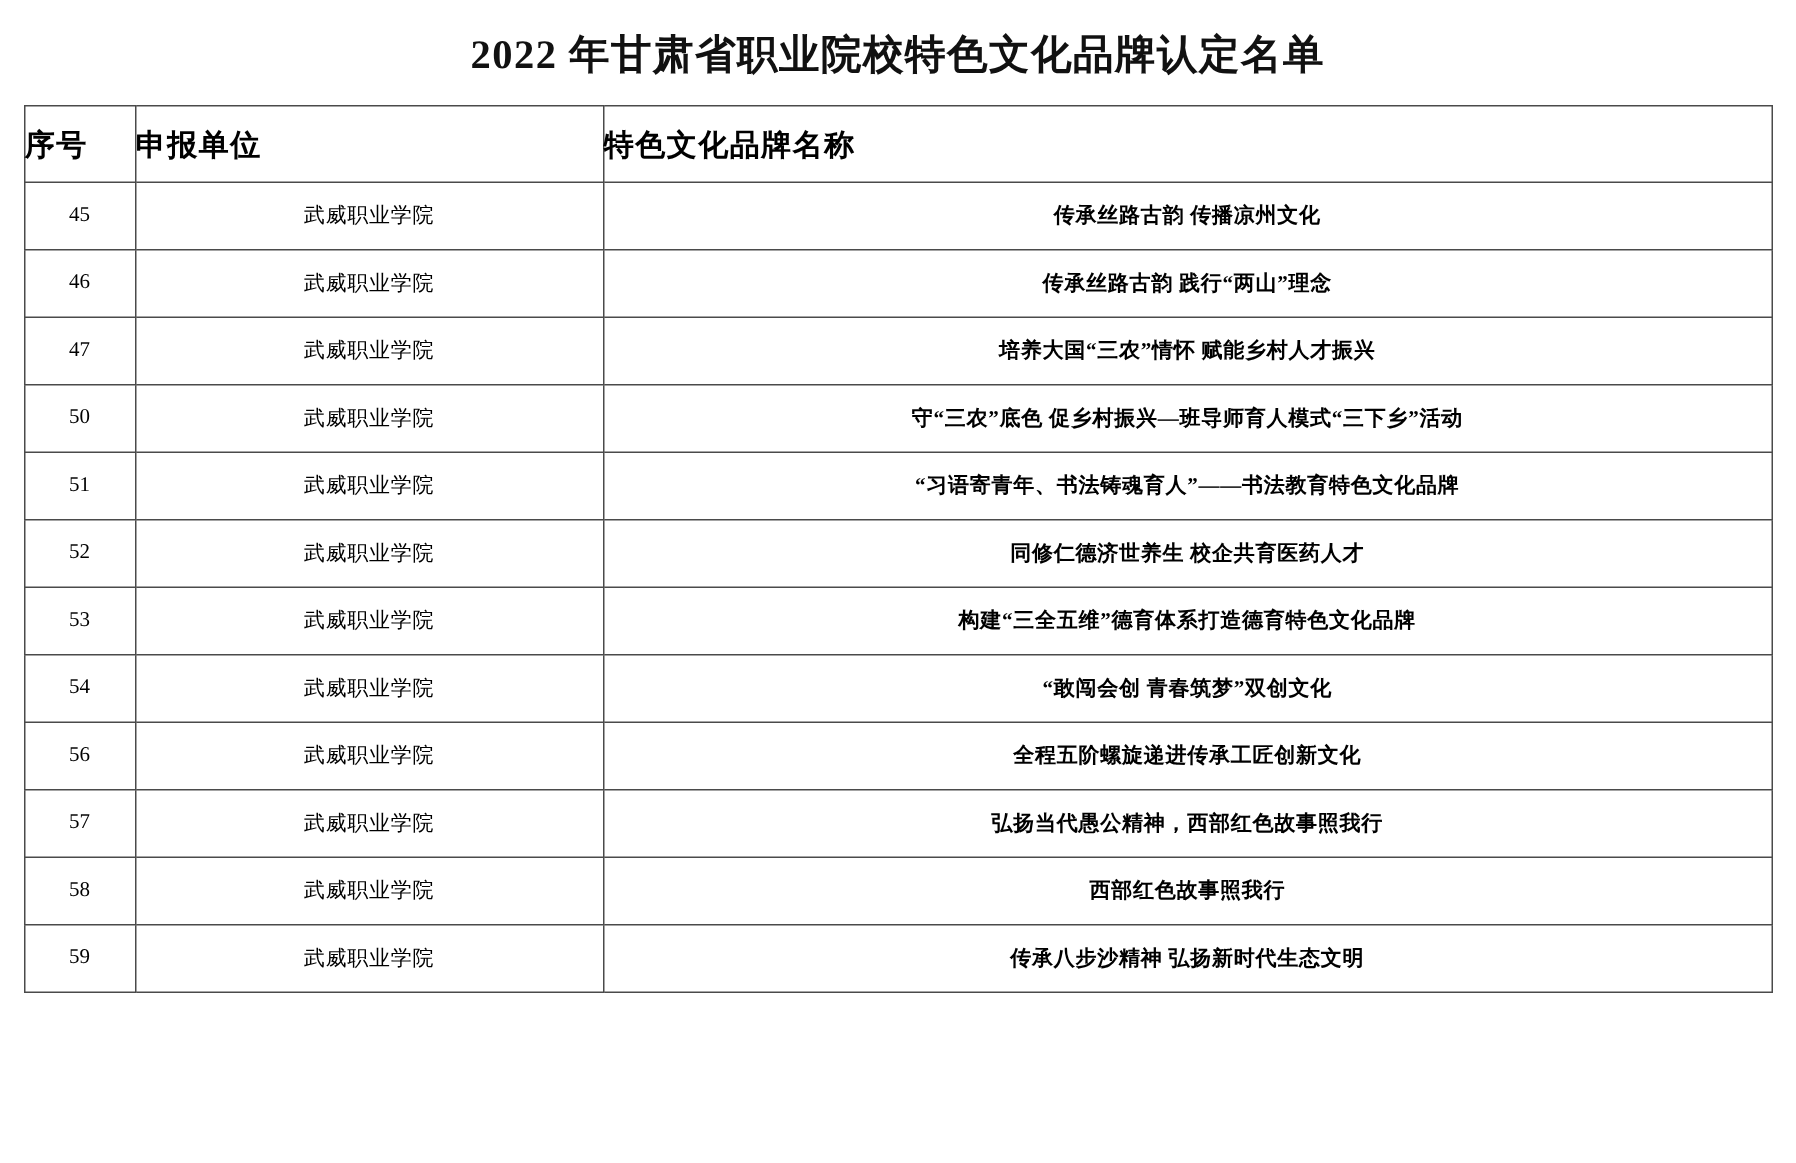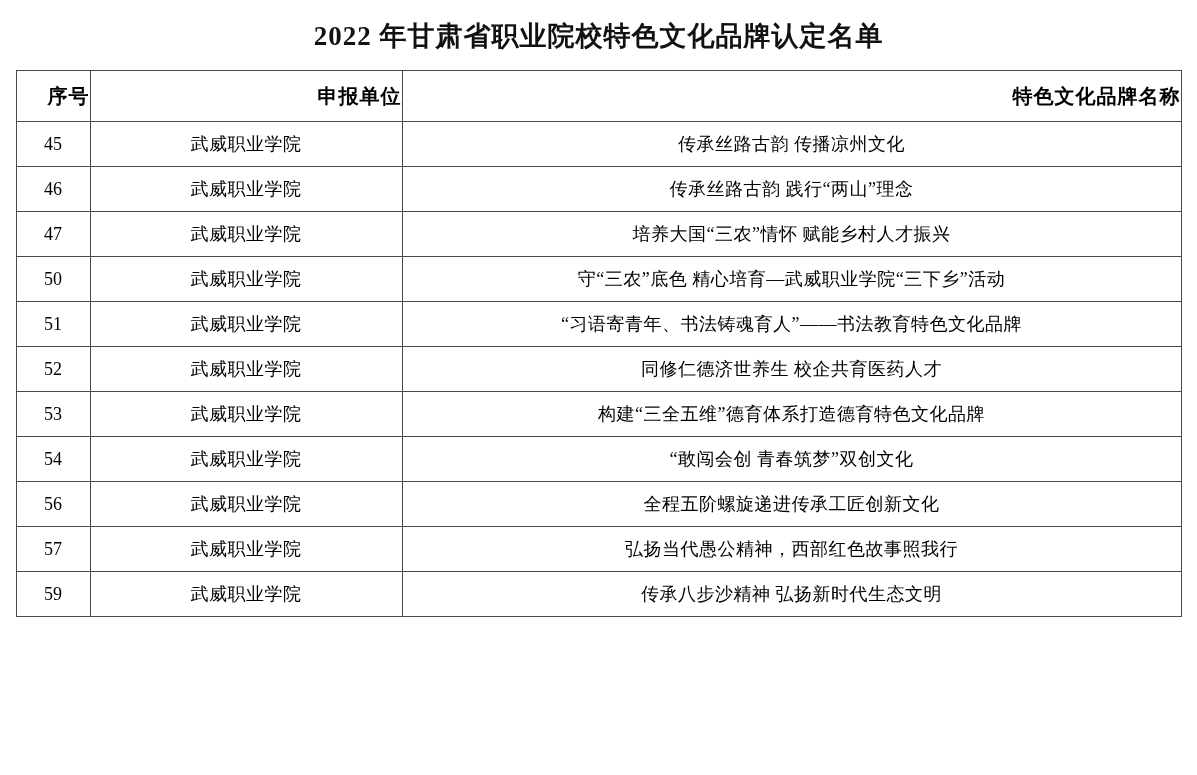--- a/index.html
+++ b/index.html
@@ -34,50 +34,51 @@
     border-collapse: collapse;
     width: 1166px;
     margin: 0 auto;
     table-layout: fixed;
   }
   table.main-table th,
   table.main-table td {
     border: 1px solid #4a4a4a;
     padding: 0;
     height: 44px;
-    font-size: 18px;
+    font-size: 14px;
     font-family: "Liberation Serif", "DejaVu Serif", serif;
     vertical-align: middle;
     color: #000000;
     text-align: center;
   }
   table.main-table thead th {
     font-weight: bold;
     font-size: 20px;
-    text-align: right;
+    text-align: left;
     height: 50px;
     letter-spacing: 1px;
   }
   .col-idx { width: 74px; }
   .col-unit { width: 312px; }
   .col-brand { width: auto; }
 
   td.cell-idx {
     text-align: center;
     font-size: 18px;
   }
   td.cell-unit {
     text-align: left;
     padding-left: 20px;
     letter-spacing: 0.5px;
   }
   td.cell-brand {
     text-align: left;
     padding-left: 14px;
     letter-spacing: 0.5px;
+    font-weight: bold;
   }
 </style>
 </head>
 <body>
 
 <div class="page">
 
   <div class="doc-title">2022 年甘肃省职业院校特色文化品牌认定名单</div>
 
   <table class="main-table">
@@ -105,21 +106,21 @@
         <td class="cell-brand">传承丝路古韵  践行“两山”理念</td>
       </tr>
       <tr>
         <td class="cell-idx">47</td>
         <td class="cell-unit">武威职业学院</td>
         <td class="cell-brand">培养大国“三农”情怀  赋能乡村人才振兴</td>
       </tr>
       <tr>
         <td class="cell-idx">50</td>
         <td class="cell-unit">武威职业学院</td>
-        <td class="cell-brand">守“三农”底色  精心培育—武威职业学院“三下乡”活动</td>
+        <td class="cell-brand">守“三农”底色  促乡村振兴—班导师育人模式“三下乡”活动</td>
       </tr>
       <tr>
         <td class="cell-idx">51</td>
         <td class="cell-unit">武威职业学院</td>
         <td class="cell-brand">“习语寄青年、书法铸魂育人”——书法教育特色文化品牌</td>
       </tr>
       <tr>
         <td class="cell-idx">52</td>
         <td class="cell-unit">武威职业学院</td>
         <td class="cell-brand">同修仁德济世养生  校企共育医药人才</td>
@@ -138,20 +139,25 @@
         <td class="cell-idx">56</td>
         <td class="cell-unit">武威职业学院</td>
         <td class="cell-brand">全程五阶螺旋递进传承工匠创新文化</td>
       </tr>
       <tr>
         <td class="cell-idx">57</td>
         <td class="cell-unit">武威职业学院</td>
         <td class="cell-brand">弘扬当代愚公精神，西部红色故事照我行</td>
       </tr>
       <tr>
+        <td class="cell-idx">58</td>
+        <td class="cell-unit">武威职业学院</td>
+        <td class="cell-brand">西部红色故事照我行</td>
+      </tr>
+      <tr>
         <td class="cell-idx">59</td>
         <td class="cell-unit">武威职业学院</td>
         <td class="cell-brand">传承八步沙精神  弘扬新时代生态文明</td>
       </tr>
     </tbody>
   </table>
 
 </div>
 
 </body></html>

